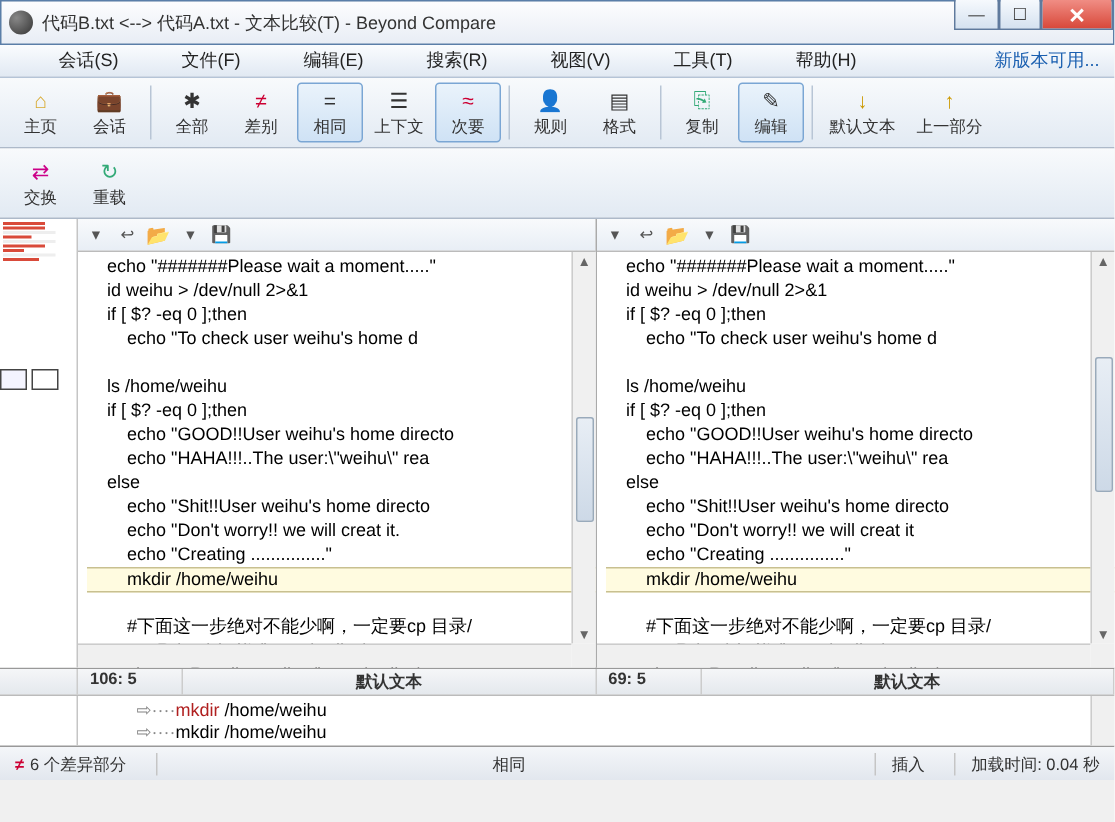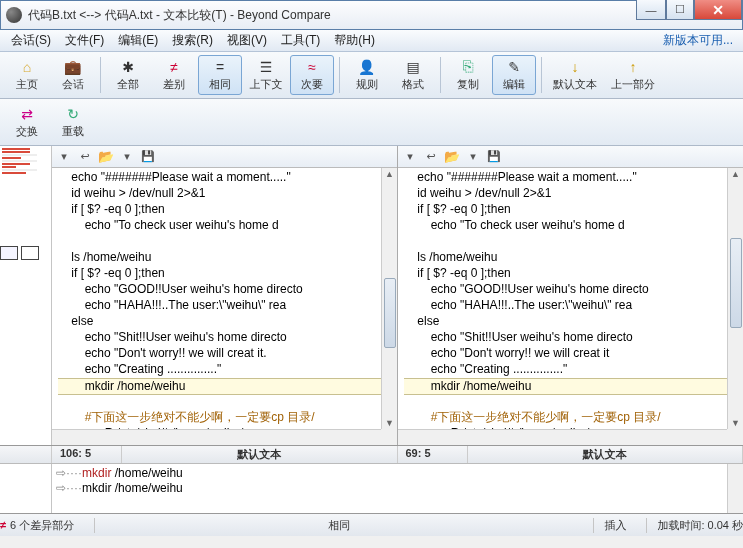--- a/index.html
+++ b/index.html
@@ -7,21 +7,21 @@
 
 .titlebar { height: 30px; background: linear-gradient(#fdfdfe,#e8edf5); border: 1px solid #5a7ea8; display: flex; align-items: center; padding: 12px 5px; position: relative; }
 .titlebar .app-icon { width: 16px; height: 16px; border-radius: 50%; background: radial-gradient(circle at 5px 5px,#888,#333); margin-right: 6px; }
 .titlebar .title { font-size: 12px; color: #333; }
 .win-controls { position: absolute; right: 0; top: -1px; display: flex; }
 .win-btn { width: 30px; height: 20px; border: 1px solid #5f7a9d; border-top: none; background: linear-gradient(#f6f9fd,#d5e2f0); display: flex; align-items: center; justify-content: center; font-size: 11px; color: #444; }
 .win-btn.max { width: 28px; }
 .win-btn.close { width: 48px; background: linear-gradient(#f08d84,#d8483a); color: #fff; font-weight: bold; font-size: 14px; }
 
 .menubar { height: 22px; background: linear-gradient(#fafcfe,#e1e9f3); border-bottom: 1px solid #b5c4d7; display: flex; align-items: center; padding: 0 4px; }
-.menu-item { padding: 2px 7px; font-size: 12px; color: #222; }
+.menu-item { padding: 2px 7px; font-size: 12px; color: #222; margin-left: 28px; }
 .menu-right { margin-left: auto; color: #1a5fb0; font-size: 12px; padding-right: 6px; }
 
 .toolbar { background: linear-gradient(#f8fafc,#e2eaf3); border-bottom: 1px solid #adb9c9; padding: 3px 5px; display: flex; gap: 2px; align-items: flex-start; }
 .tb-sep { width: 1px; height: 36px; background: #b8c5d5; margin: 2px 3px 0; }
 .tb-btn { width: 44px; height: 40px; display: flex; flex-direction: column; align-items: center; justify-content: center; gap: 2px; border: 1px solid transparent; border-radius: 3px; font-size: 11px; color: #333; }
 .tb-btn.active { background: linear-gradient(#eaf3fb,#cfe2f5); border: 1px solid #7aa6d4; }
 .tb-btn .ico { width: 18px; height: 16px; display: flex; align-items: center; justify-content: center; font-size: 14px; }
 
 .toolbar2 { background: linear-gradient(#f8fafc,#e2eaf3); border-bottom: 1px solid #adb9c9; padding: 3px 5px; display: flex; gap: 2px; }
 
@@ -39,42 +39,42 @@
 .icon-btn { width: 18px; height: 18px; display: flex; align-items: center; justify-content: center; font-size: 11px; color: #555; }
 .folder-icon { color: #c9a22d; font-size: 13px; }
 
 .panes { display: flex; flex: 1; }
 .pane { flex: 1; display: flex; flex-direction: column; min-width: 0; }
 .pane + .pane { border-left: 1px solid #aaa; }
 
 .code-area { flex: 1; overflow: hidden; position: relative; background: #fff; }
 .code-inner { font-family: "Courier New", monospace; font-size: 12px; line-height: 15px; white-space: pre; padding: 2px 0 2px 6px; color: #000; }
 .hl-sel { background: #fffbe0; border-top: 1px solid #c8c090; border-bottom: 1px solid #c8c090; display: block; }
-.comment { color: #a16207; }
+.comment { color: #000000; }
 
 .scroll-v { position: absolute; right: 0; top: 0; bottom: 16px; width: 16px; background: #f0f0f0; border-left: 1px solid #ccc; }
 .scroll-v::before { content: "▲"; position: absolute; top: 1px; left: 3px; font-size: 9px; color: #666; }
 .scroll-v::after { content: "▼"; position: absolute; bottom: 1px; left: 3px; font-size: 9px; color: #666; }
 .scroll-thumb-v { position: absolute; left: 2px; width: 12px; background: linear-gradient(#e8eef5,#cdd9e7); border: 1px solid #9ab; border-radius: 2px; }
 .scroll-h { position: absolute; left: 0; right: 16px; bottom: 0; height: 16px; background: #f0f0f0; border-top: 1px solid #ccc; }
 .scroll-corner { position: absolute; right: 0; bottom: 0; width: 16px; height: 16px; background: #f0f0f0; }
 
 .statusbar { height: 18px; background: linear-gradient(#f5f6f8,#e4e8ed); border-bottom: 1px solid #bbb; display: flex; font-size: 11px; color: #333; font-weight: bold; }
 .status-cell { padding: 1px 8px; border-right: 1px solid #ccc; }
 .status-cell.pos { width: 70px; }
 .status-cell.enc { flex: 1; text-align: center; }
 
-.merge-area { height: 50px; background: #fff; border-bottom: 1px solid #999; font-family: "Courier New", monospace; font-size: 12px; display: flex; position: relative; }
+.merge-area { height: 34px; background: #fff; border-bottom: 1px solid #999; font-family: "Courier New", monospace; font-size: 12px; display: flex; position: relative; gap: 35px; }
 .merge-thumb { width: 52px; border-right: 1px solid #c5c5c5; }
 .merge-lines { flex: 1; padding: 2px 4px; line-height: 15px; position: relative; }
 .merge-lines .scroll-v2 { position: absolute; right: 0; top: 0; bottom: 0; width: 16px; background: #f0f0f0; border-left: 1px solid #ccc; }
 .arrow-right { color: #888; }
 .diff-red { color: #b02020; }
 
-.footer { height: 22px; background: linear-gradient(#f4f6f9,#e2e7ee); display: flex; align-items: center; font-size: 11px; color: #333; padding: 0 0; gap: 20px; }
+.footer { height: 22px; background: linear-gradient(#f4f6f9,#e2e7ee); display: flex; align-items: center; font-size: 11px; color: #333; padding: 0 10px; gap: 20px; }
 .footer .ne { color: #c03; font-weight: bold; margin-right: 4px; }
 .footer .seg { border-left: 1px solid #c5c5c5; padding-left: 10px; }
 .footer .wide { flex: 1; text-align: center; }
 </style>
 </head>
 <body>
 
 <div class="titlebar">
   <div class="app-icon"></div>
   <div class="title">代码B.txt &lt;--&gt; 代码A.txt - 文本比较(T) - Beyond Compare</div>

